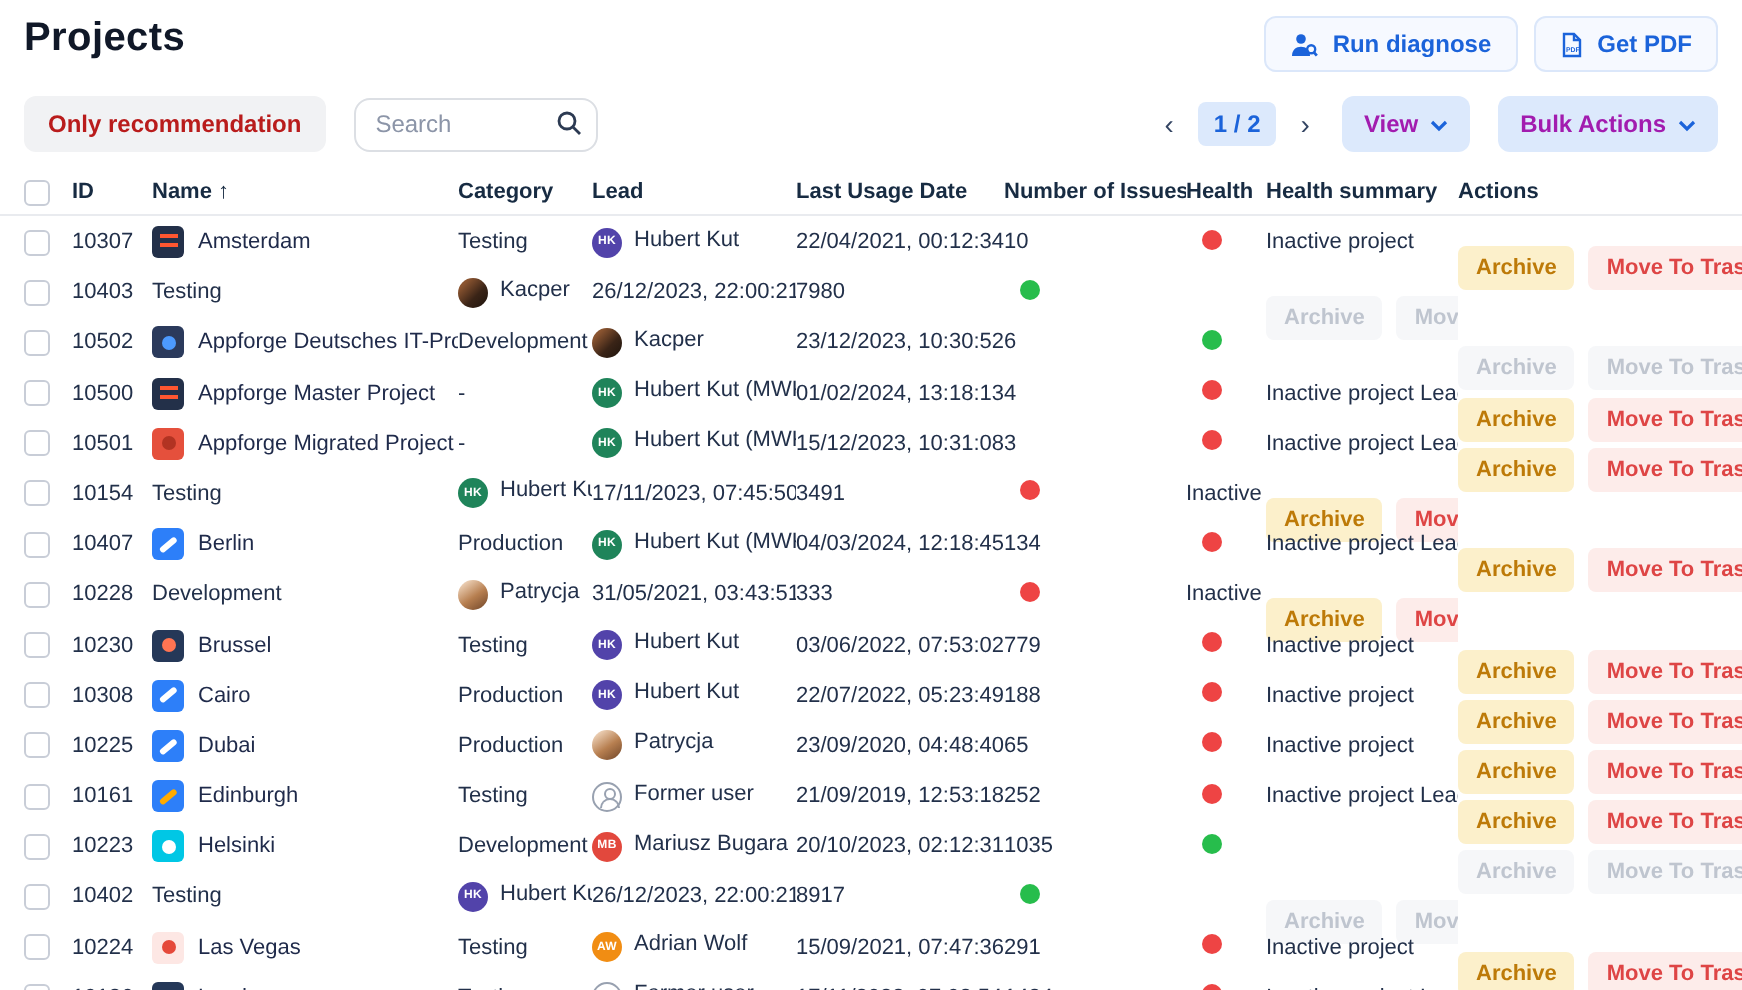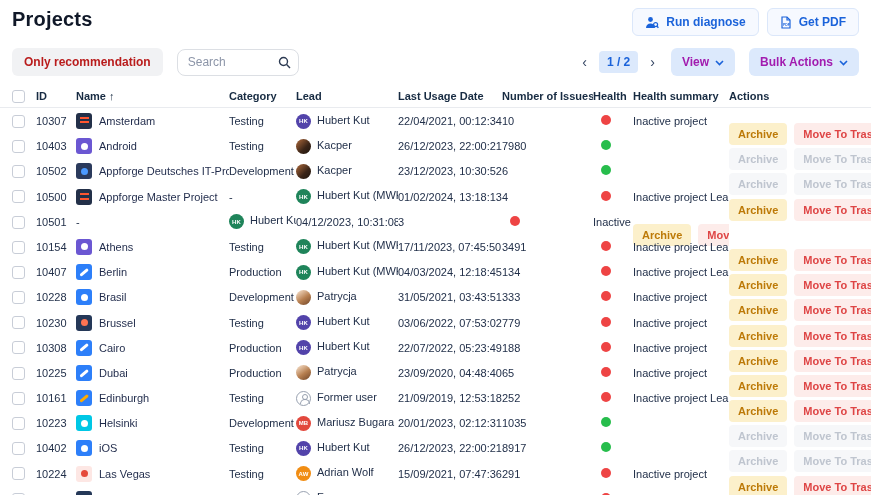--- a/index.html
+++ b/index.html
@@ -170,26 +170,20 @@
     <div class="td">Inactive project</div>
     <div class="td c-actions">
       <button class="act-btn btn-archive">Archive</button>
       <button class="act-btn btn-trash">Move To Trash</button>
     </div>
   </div>
 
   <div class="grid-row tr">
     <div class="td"><span class="checkbox"></span></div>
     <div class="td">10403</div>
-    <div class="td c-name">
-      <span class="picon" style="background: rgb(107, 87, 210);">
-            <span class="motif-dot" style="background: rgb(255, 255, 255);"></span>
-          </span>
-      <span class="pname">Android</span>
-    </div>
     <div class="td">Testing</div>
     <div class="td c-lead">
       <span class="avatar avatar-photo-dark"></span>
       <span>Kacper</span>
     </div>
     <div class="td">26/12/2023, 22:00:21</div>
     <div class="td">7980</div>
     <div class="td"><span class="dot dot-green"></span></div>
     <div class="td"></div>
     <div class="td c-actions">
@@ -242,44 +236,44 @@
     <div class="td">Inactive project Lead</div>
     <div class="td c-actions">
       <button class="act-btn btn-archive">Archive</button>
       <button class="act-btn btn-trash">Move To Trash</button>
     </div>
   </div>
 
   <div class="grid-row tr">
     <div class="td"><span class="checkbox"></span></div>
     <div class="td">10501</div>
+    <div class="td c-name">
+      <span class="picon" style="background: rgb(229, 80, 60);">
+            <span class="motif-dot" style="background: rgb(178, 51, 34);"></span>
+          </span>
+      <span class="pname">Appforge Migrated Project</span>
+    </div>
     <div class="td">-</div>
     <div class="td c-lead">
       <span class="avatar" style="background: rgb(31, 132, 90);">HK</span>
       <span>Hubert Kut (MWK)</span>
     </div>
-    <div class="td">04/12/2023, 10:31:08</div>
+    <div class="td">15/12/2023, 10:31:08</div>
     <div class="td">3</div>
     <div class="td"><span class="dot dot-red"></span></div>
     <div class="td">Inactive project Lead</div>
     <div class="td c-actions">
       <button class="act-btn btn-archive">Archive</button>
       <button class="act-btn btn-trash">Move To Trash</button>
     </div>
   </div>
 
   <div class="grid-row tr">
     <div class="td"><span class="checkbox"></span></div>
     <div class="td">10154</div>
-    <div class="td c-name">
-      <span class="picon" style="background: rgb(107, 87, 210);">
-            <span class="motif-dot" style="background: rgb(255, 255, 255);"></span>
-          </span>
-      <span class="pname">Athens</span>
-    </div>
     <div class="td">Testing</div>
     <div class="td c-lead">
       <span class="avatar" style="background: rgb(31, 132, 90);">HK</span>
       <span>Hubert Kut (MWK)</span>
     </div>
     <div class="td">17/11/2023, 07:45:50</div>
     <div class="td">3491</div>
     <div class="td"><span class="dot dot-red"></span></div>
     <div class="td">Inactive project Lead</div>
     <div class="td c-actions">
@@ -308,26 +302,20 @@
     <div class="td">Inactive project Lead</div>
     <div class="td c-actions">
       <button class="act-btn btn-archive">Archive</button>
       <button class="act-btn btn-trash">Move To Trash</button>
     </div>
   </div>
 
   <div class="grid-row tr">
     <div class="td"><span class="checkbox"></span></div>
     <div class="td">10228</div>
-    <div class="td c-name">
-      <span class="picon" style="background: rgb(45, 127, 249);">
-            <span class="motif-dot" style="background: rgb(255, 255, 255);"></span>
-          </span>
-      <span class="pname">Brasil</span>
-    </div>
     <div class="td">Development</div>
     <div class="td c-lead">
       <span class="avatar avatar-photo-light"></span>
       <span>Patrycja</span>
     </div>
     <div class="td">31/05/2021, 03:43:51</div>
     <div class="td">333</div>
     <div class="td"><span class="dot dot-red"></span></div>
     <div class="td">Inactive project</div>
     <div class="td c-actions">
@@ -439,39 +427,33 @@
       <span class="picon" style="background: rgb(0, 199, 229);">
             <span class="motif-dot" style="background: rgb(255, 255, 255);"></span>
           </span>
       <span class="pname">Helsinki</span>
     </div>
     <div class="td">Development</div>
     <div class="td c-lead">
       <span class="avatar" style="background: rgb(226, 72, 61);">MB</span>
       <span>Mariusz Bugara</span>
     </div>
-    <div class="td">20/01/2023, 02:12:31</div>
+    <div class="td">20/10/2023, 02:12:31</div>
     <div class="td">1035</div>
     <div class="td"><span class="dot dot-green"></span></div>
     <div class="td"></div>
     <div class="td c-actions">
       <button class="act-btn btn-archive disabled" disabled="">Archive</button>
       <button class="act-btn btn-trash disabled" disabled="">Move To Trash</button>
     </div>
   </div>
 
   <div class="grid-row tr">
     <div class="td"><span class="checkbox"></span></div>
     <div class="td">10402</div>
-    <div class="td c-name">
-      <span class="picon" style="background: rgb(45, 127, 249);">
-            <span class="motif-dot" style="background: rgb(255, 255, 255);"></span>
-          </span>
-      <span class="pname">iOS</span>
-    </div>
     <div class="td">Testing</div>
     <div class="td c-lead">
       <span class="avatar" style="background: rgb(82, 67, 170);">HK</span>
       <span>Hubert Kut</span>
     </div>
     <div class="td">26/12/2023, 22:00:21</div>
     <div class="td">8917</div>
     <div class="td"><span class="dot dot-green"></span></div>
     <div class="td"></div>
     <div class="td c-actions">

